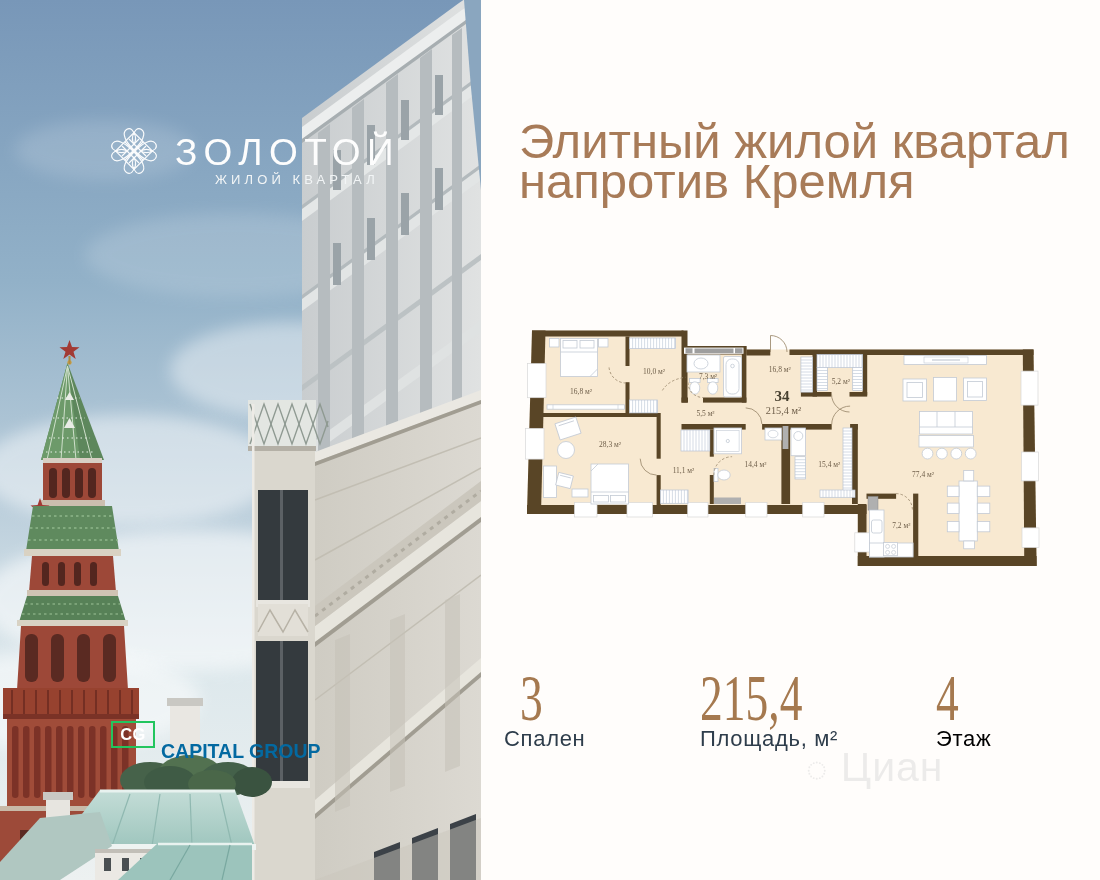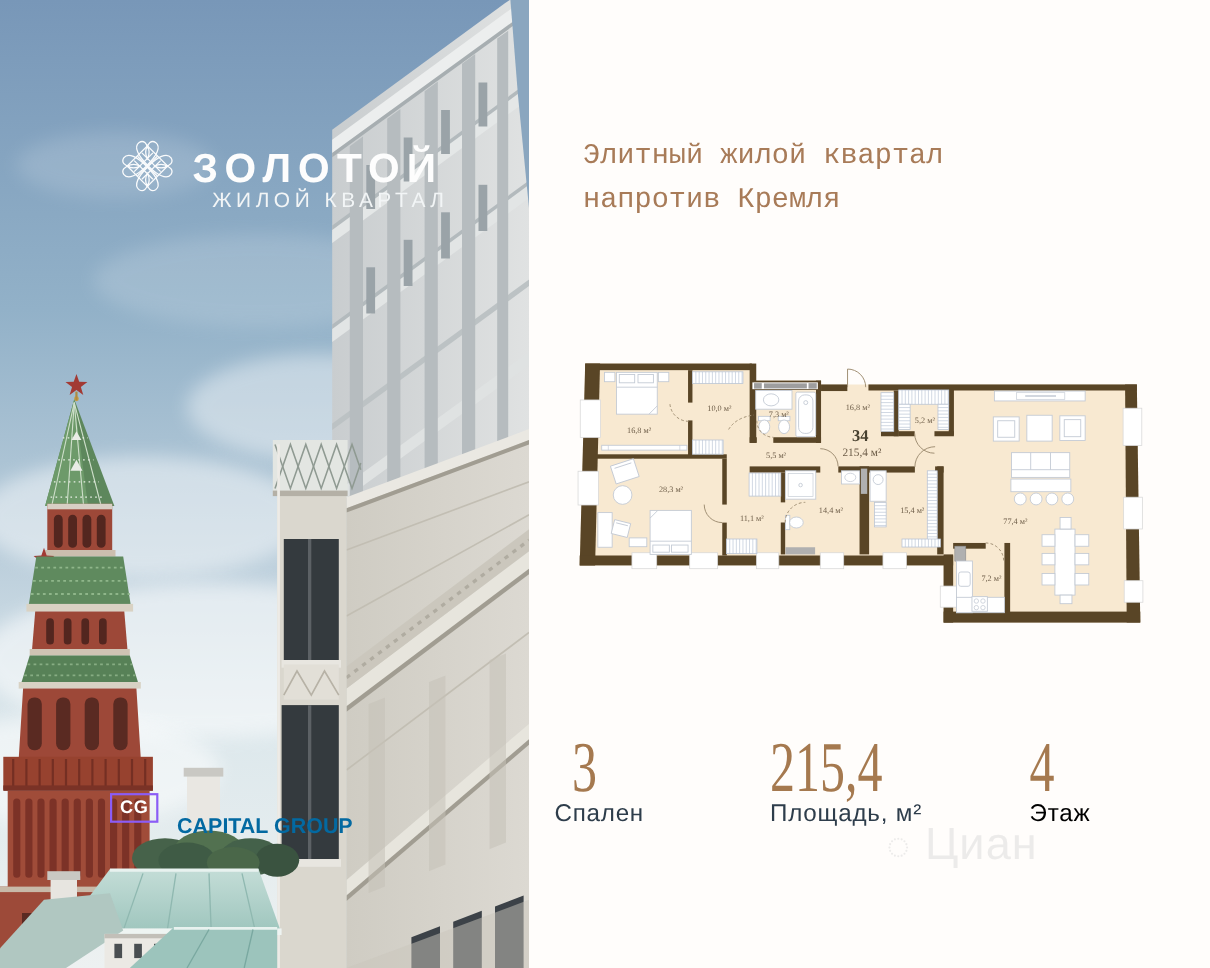--- a/index.html
+++ b/index.html
@@ -301,25 +301,25 @@
 <path d="M27,26 C19,18 14,9.5 19.5,5.5 C23.5,3 27,6.5 27,11 C27,6.5 30.5,3 34.5,5.5 C40,9.5 35,18 27,26 Z" transform="rotate(270 27 27)"></path>
 <path d="M27,8.5 Q30.2,14.5 27,20.5 Q23.8,14.5 27,8.5 Z"></path>
 <path d="M27,33.5 Q30.2,39.5 27,45.5 Q23.8,39.5 27,33.5 Z"></path>
 <path d="M8.5,27 Q14.5,23.8 20.5,27 Q14.5,30.2 8.5,27 Z"></path>
 <path d="M33.5,27 Q39.5,23.8 45.5,27 Q39.5,30.2 33.5,27 Z"></path>
 <path d="M18,18 L36,36 M22,15 L39,32 M15,22 L32,39 M36,18 L18,36 M32,15 L15,32 M39,22 L22,39"></path>
 </g>
 </svg>
 </div>
 
-<div class="abs" style="left:175px;top:132px;font-size:37px;letter-spacing:6.5px;color:#fdfdfd;font-weight:700">ЗОЛОТОЙ</div>
-
-<div class="abs" style="left:193px;top:172px;font-size:19px;letter-spacing:4.1px;color:#f2f5f6">ЖИЛОЙ КВАРТАЛ</div>
-
-<div class="abs" style="left:100px;top:721px;width:40px;height:23px;border:2px solid #8b5cf6;color:#fff;font-size:16.5px;font-weight:bold;text-align:center;line-height:23px;letter-spacing:0.5px">CG</div>
+<div class="abs" style="left:175px;top:132px;font-size:37px;letter-spacing:6.5px;color:#fdfdfd;font-weight:400">ЗОЛОТОЙ</div>
+
+<div class="abs" style="left:215px;top:172px;font-size:13px;letter-spacing:4.1px;color:#f2f5f6">ЖИЛОЙ КВАРТАЛ</div>
+
+<div class="abs" style="left:111px;top:721px;width:40px;height:23px;border:2px solid #22c55e;color:#fff;font-size:16.5px;font-weight:bold;text-align:center;line-height:23px;letter-spacing:0.5px">CG</div>
 <div class="abs" style="left:161px;top:740px;color:#0369a1;font-size:19.5px;font-weight:bold;letter-spacing:0px">CAPITAL GROUP</div>
 
 <div class="abs" style="left:515px;top:320px;width:535px;height:260px">
 <svg width="535" height="260" viewBox="515 320 535 260">
 
 <polygon points="532,330.5 683.5,330.5 683.5,346 746.4,346 746.4,349.5 1033.5,349.5 1036.6,566 857.8,566 857.8,514 527,514" fill="#f8e9d1"></polygon>
 
 <rect x="532" y="330.5" width="151.5" height="6" fill="#594526"></rect>
 
 <polygon points="532,330.5 545.5,330.5 541,514 527,514" fill="#594526"></polygon>
@@ -748,21 +748,21 @@
 <text x="755.4" y="466.8" font-family="Liberation Serif,serif" font-size="7.5" fill="#6d5d48" text-anchor="middle" font-weight="normal">14,4 м²</text>
 
 <text x="829.3" y="466.8" font-family="Liberation Serif,serif" font-size="7.5" fill="#6d5d48" text-anchor="middle" font-weight="normal">15,4 м²</text>
 
 <text x="923.1" y="476.5" font-family="Liberation Serif,serif" font-size="7.5" fill="#6d5d48" text-anchor="middle" font-weight="normal">77,4 м²</text>
 
 <text x="901.3" y="528.3" font-family="Liberation Serif,serif" font-size="7.5" fill="#6d5d48" text-anchor="middle" font-weight="normal">7,2 м²</text>
 </svg>
 </div>
 
-<div class="abs" style="left:530px;top:121px;font-family:Liberation Mono, monospace;font-size:26px;line-height:40.4px;color:#a87b58">Элитный жилой квартал<br>напротив Кремля</div>
+<div class="abs" style="left:519px;top:121px;font-family:Liberation Sans, sans-serif;font-size:49px;line-height:40.4px;color:#a87b58">Элитный жилой квартал<br>напротив Кремля</div>
 
 <div class="abs" style="left:520px;top:666px;font-family:'Liberation Serif',serif;font-size:65px;line-height:65px;color:#a5794f;transform:scaleX(0.70);transform-origin:0 0">3</div>
 
 <div class="abs" style="left:504px;top:726px;font-size:22px;color:#2e3d4b;letter-spacing:0.7px">Спален</div>
 
 <div class="abs" style="left:700px;top:666px;font-family:'Liberation Serif',serif;font-size:65px;line-height:65px;color:#a5794f;transform:scaleX(0.70);transform-origin:0 0">215,4</div>
 
 <div class="abs" style="left:700px;top:726px;font-size:22px;color:#2e3d4b;letter-spacing:0.7px">Площадь, м²</div>
 
 <div class="abs" style="left:936px;top:666px;font-family:'Liberation Serif',serif;font-size:65px;line-height:65px;color:#a5794f;transform:scaleX(0.70);transform-origin:0 0">4</div>

